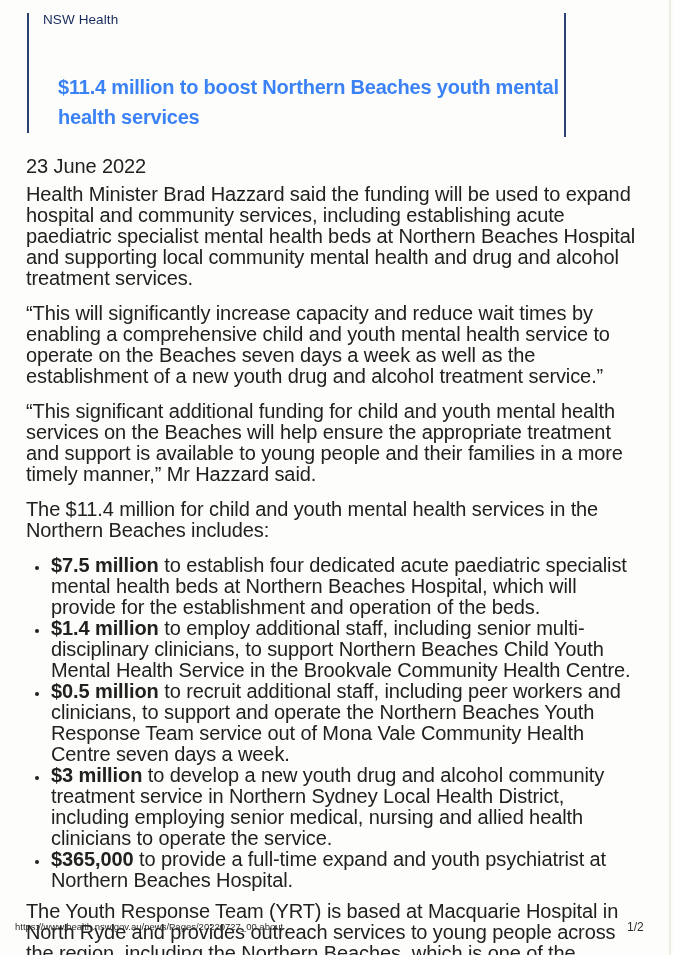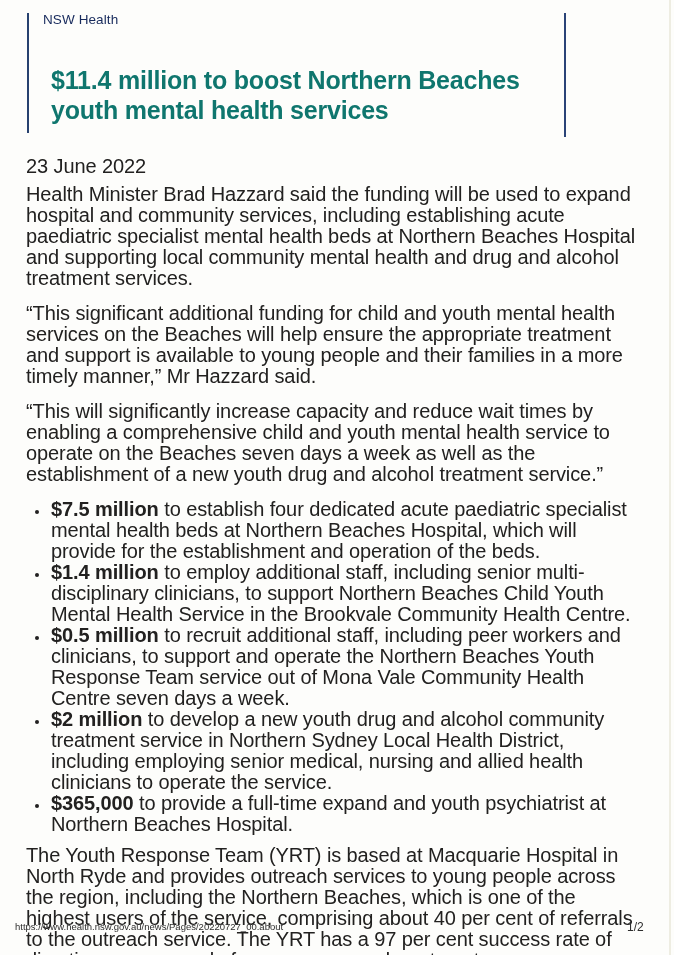--- a/index.html
+++ b/index.html
@@ -38,25 +38,25 @@
     top: 12px;
     font-size: 13.5px;
     color: #172a5c;
     letter-spacing: 0.1px;
   }
   .title {
     position: absolute;
     left: 42px;
     top: 56px;
     width: 505px;
-    margin: 9px;
-    font-size: 25px;
+    margin: 16px;
+    font-size: 20px;
     line-height: 30px;
     font-weight: 700;
-    color: #0f766e;
+    color: #3b82f6;
     letter-spacing: -0.2px;
   }
   .content {
     position: absolute;
     left: 26px;
     top: 156px;
     width: 616px;
     font-size: 20px;
     line-height: 21px;
     letter-spacing: -0.1px;
@@ -101,38 +101,39 @@
   <div class="edge-artifact"></div>
 
   <div class="brand">NSW Health</div>
 
   <h1 class="title">$11.4 million to boost Northern Beaches youth mental health services</h1>
 
   <div class="content">
     <p class="date">23 June 2022</p>
 
     <p>Health Minister Brad Hazzard said the funding will be used to expand hospital and community services, including establishing acute paediatric specialist mental health beds at Northern Beaches Hospital and supporting local community mental health and drug and alcohol treatment services.</p>
+    <p>“This will significantly increase capacity and reduce wait times by enabling a comprehensive child and youth mental health service to operate on the Beaches seven days a week as well as the establishment of a new youth drug and alcohol treatment service.”</p>
     <p>“This significant additional funding for child and youth mental health services on the Beaches will help ensure the appropriate treatment and support is available to young people and their families in a more timely manner,” Mr Hazzard said.</p>
-    <p>“This will significantly increase capacity and reduce wait times by enabling a comprehensive child and youth mental health service to operate on the Beaches seven days a week as well as the establishment of a new youth drug and alcohol treatment service.”</p>
+    <p>The $11.4 million for child and youth mental health services in the Northern Beaches includes:</p>
 
     <ul class="bullets">
       <li>
         <span class="amount">$7.5 million</span>
         <span>to establish four dedicated acute paediatric specialist mental health beds at Northern Beaches Hospital, which will provide for the establishment and operation of the beds.</span>
       </li>
       <li>
         <span class="amount">$1.4 million</span>
         <span>to employ additional staff, including senior multi-disciplinary clinicians, to support Northern Beaches Child Youth Mental Health Service in the Brookvale Community Health Centre.</span>
       </li>
       <li>
         <span class="amount">$0.5 million</span>
         <span>to recruit additional staff, including peer workers and clinicians, to support and operate the Northern Beaches Youth Response Team service out of Mona Vale Community Health Centre seven days a week.</span>
       </li>
       <li>
-        <span class="amount">$2 million</span>
+        <span class="amount">$3 million</span>
         <span>to develop a new youth drug and alcohol community treatment service in Northern Sydney Local Health District, including employing senior medical, nursing and allied health clinicians to operate the service.</span>
       </li>
       <li>
         <span class="amount">$365,000</span>
         <span>to provide a full-time expand and youth psychiatrist at Northern Beaches Hospital.</span>
       </li>
     </ul>
 
     <p>The Youth Response Team (YRT) is based at Macquarie Hospital in North Ryde and provides outreach services to young people across the region, including the Northern Beaches, which is one of the highest users of the service, comprising about 40 per cent of referrals to the outreach service. The YRT has a 97 per cent success rate of diverting young people from emergency departments.</p>
   </div>

